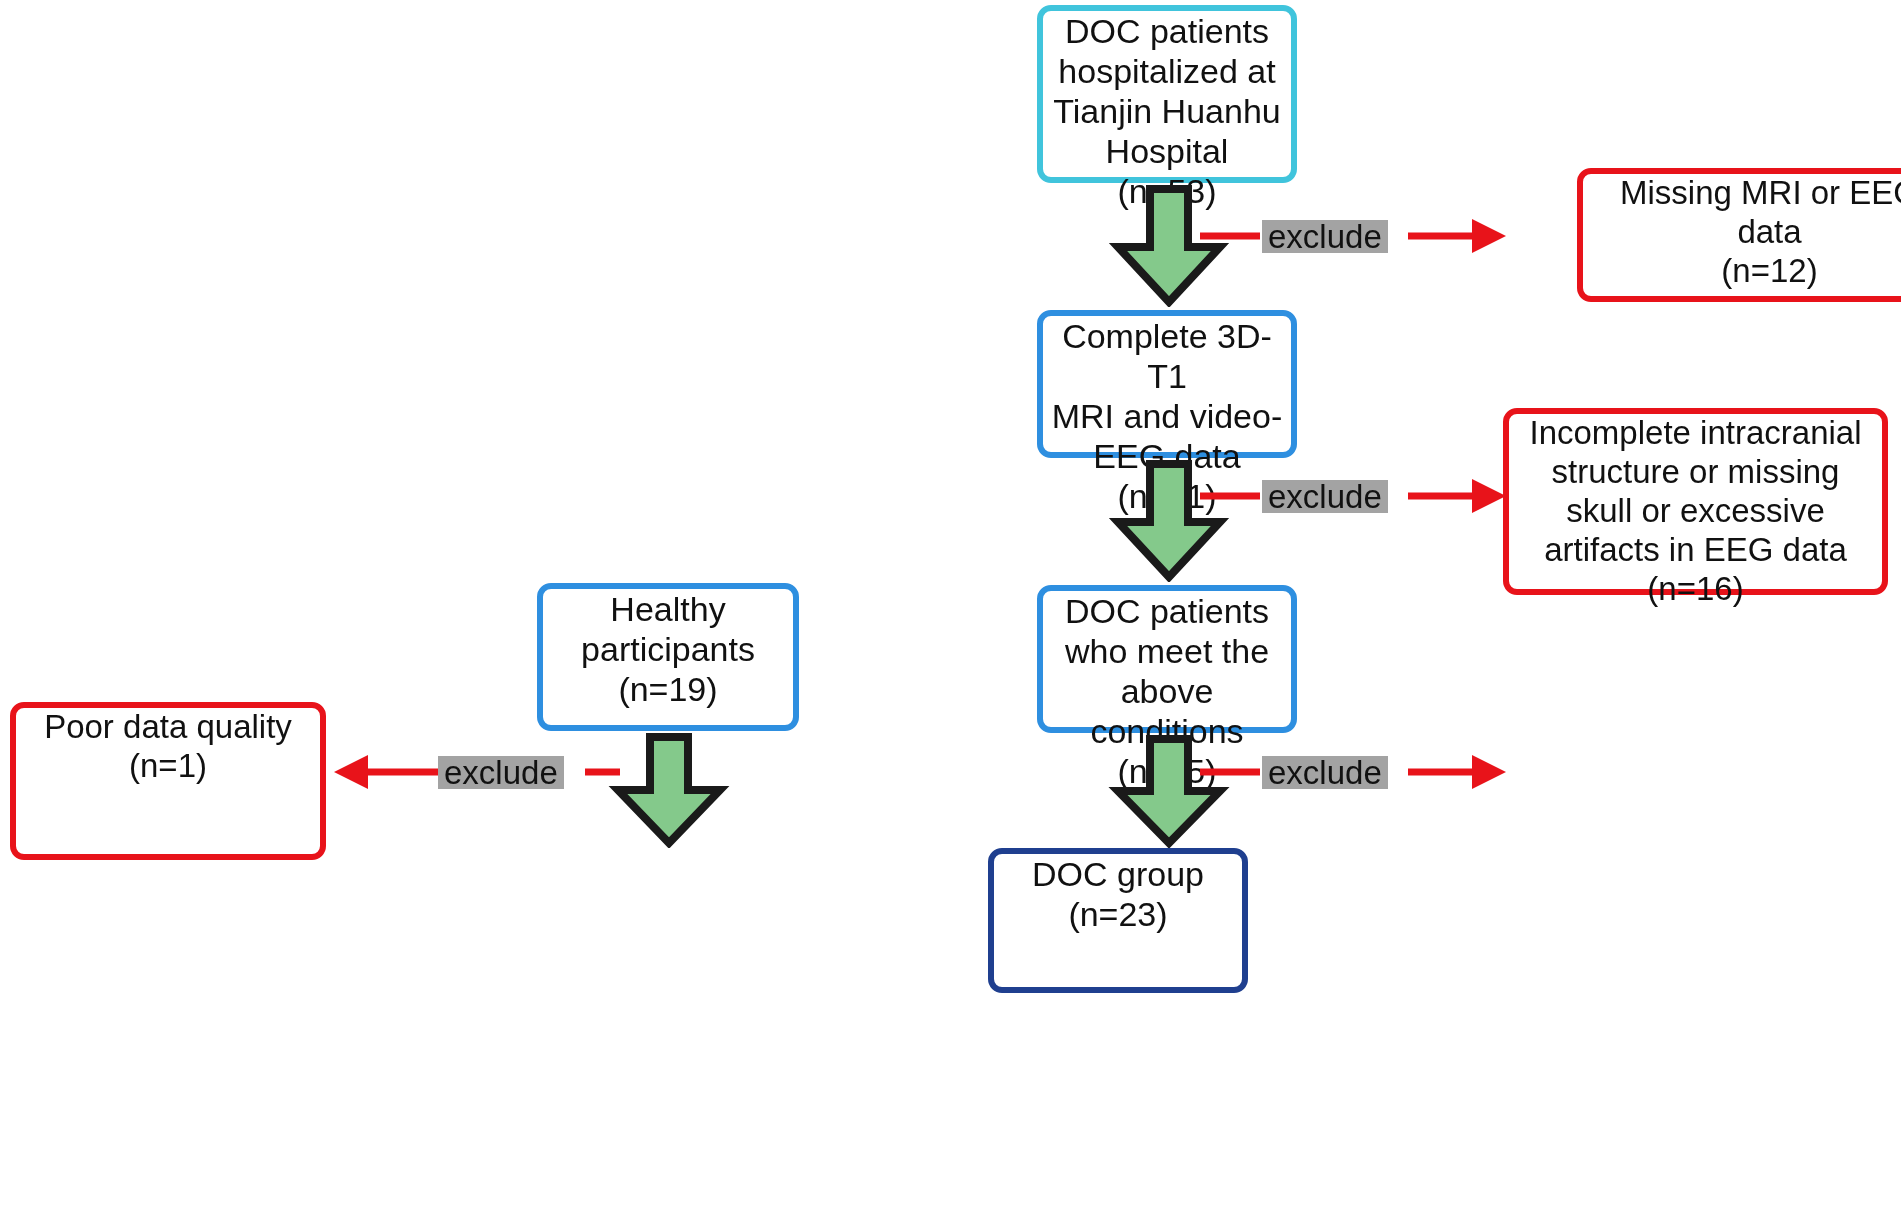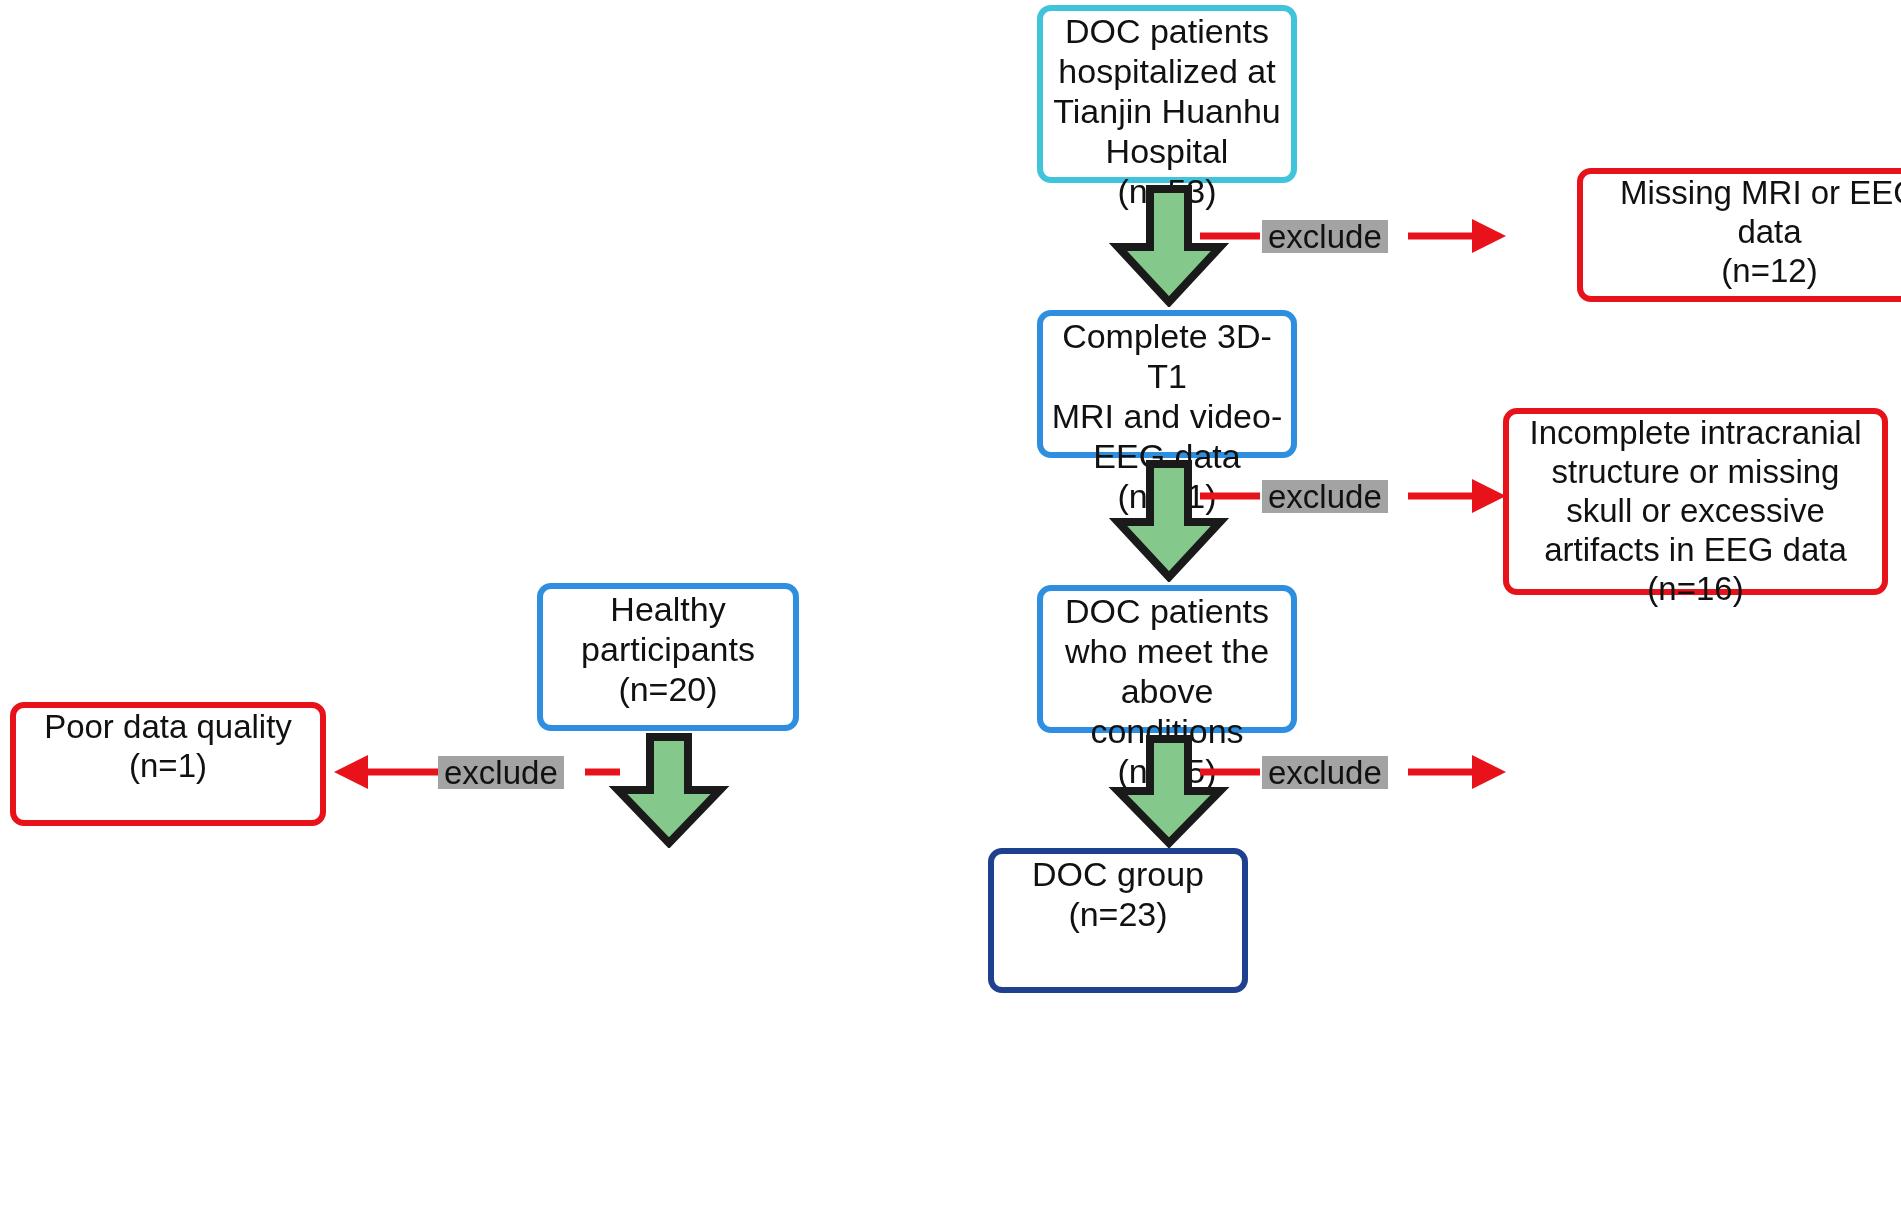--- a/index.html
+++ b/index.html
@@ -68,25 +68,25 @@
   </div>
 
   <div class="node b-navy fs-main" style="left:988px; top:848px; width:260px; height:145px;">
     <span class="txt">DOC group
 (n=23)</span>
   </div>
 
   <div class="node b-blue fs-main" style="left:537px; top:583px; width:262px; height:148px;">
     <span class="txt">Healthy
 participants
-(n=20)</span>
+(n=19)</span>
   </div>
 
 
-  <div class="node b-red fs-red" style="left:10px; top:702px; width:316px; height:124px;">
+  <div class="node b-red fs-red" style="left:10px; top:702px; width:316px; height:158px;">
     <span class="txt">Poor data quality
 (n=1)</span>
   </div>
 
   <div class="node b-red fs-red" style="left:1577px; top:168px; width:385px; height:134px;">
     <span class="txt">Missing MRI or EEG
 data
 (n=12)</span>
   </div>
 

